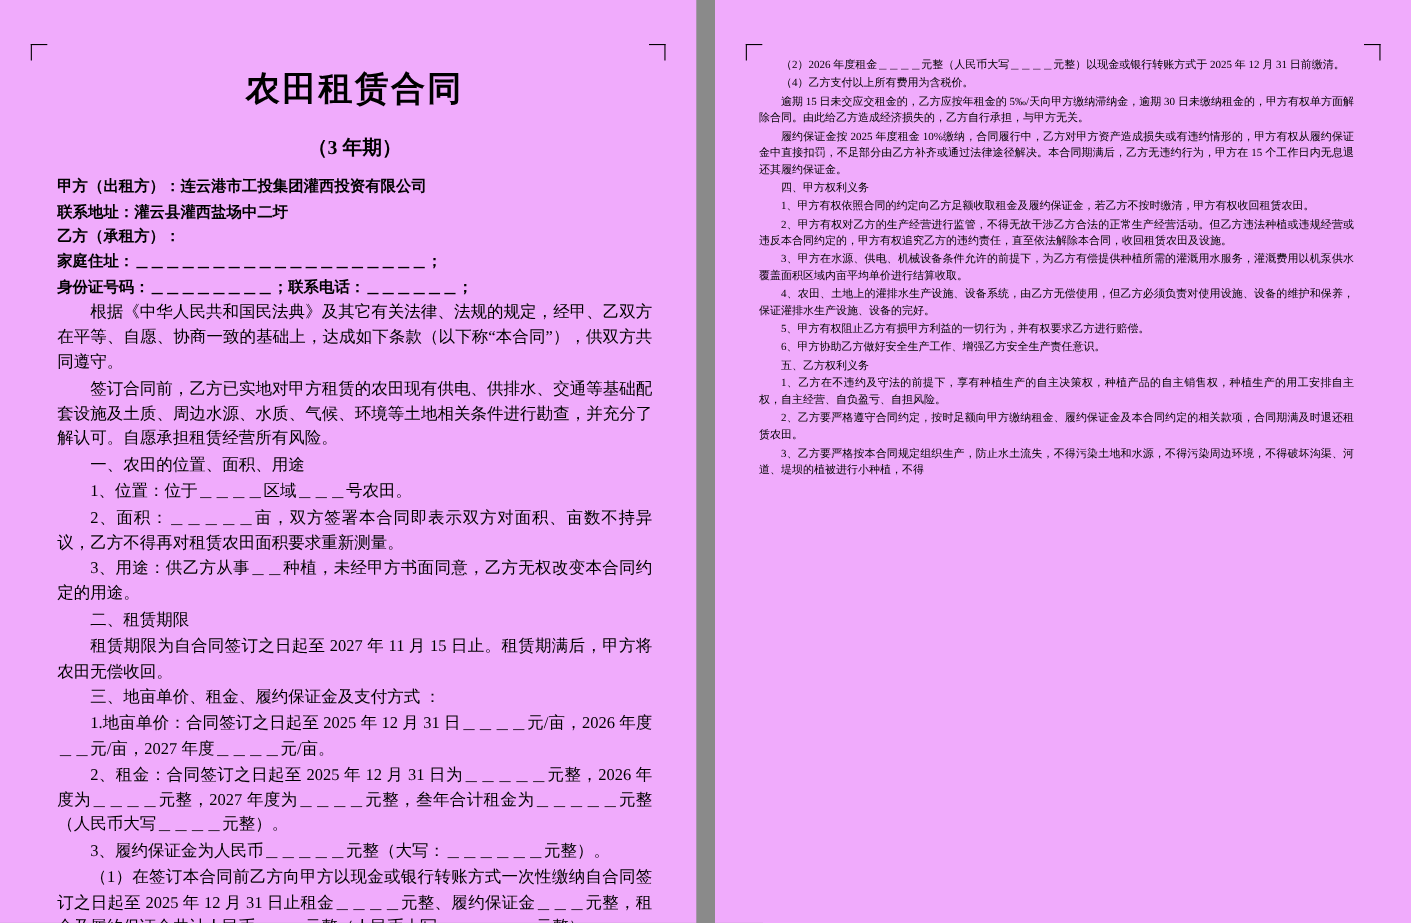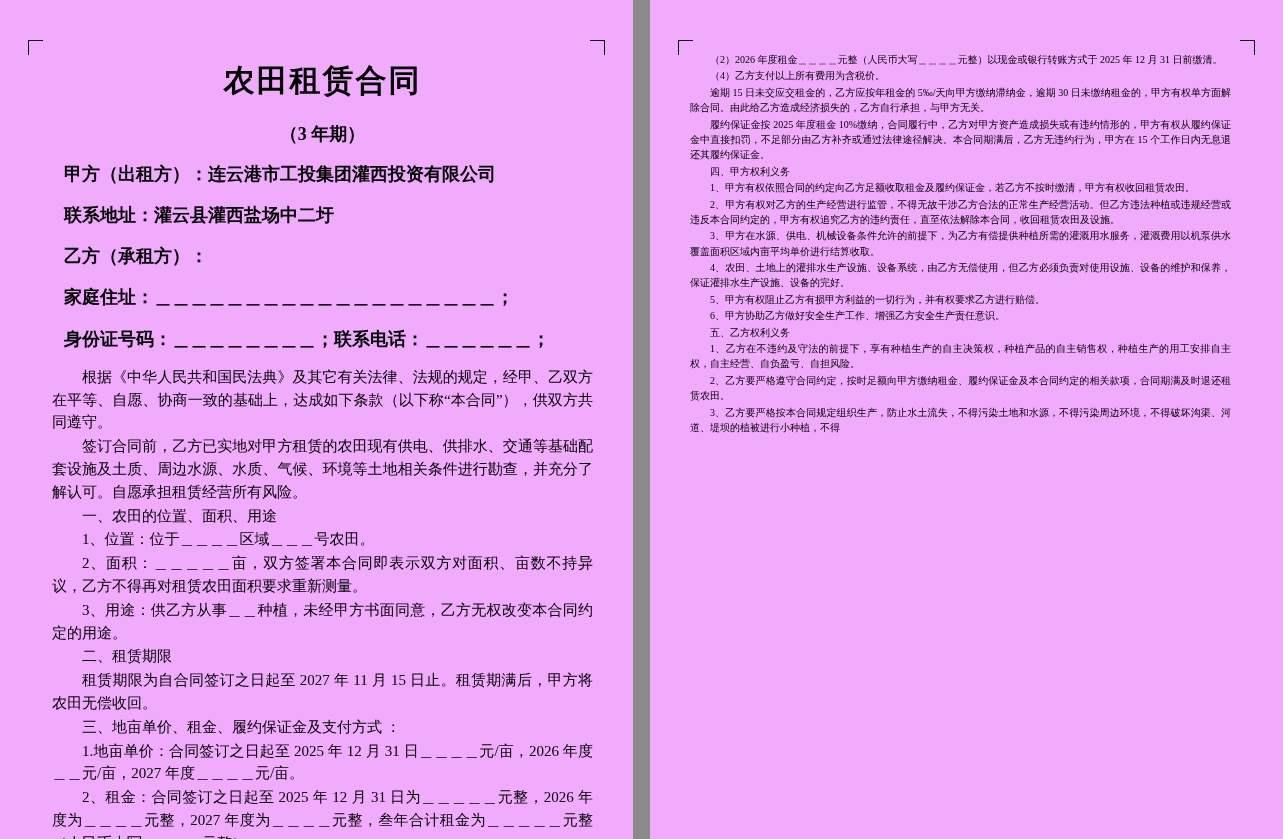--- a/index.html
+++ b/index.html
@@ -40,21 +40,21 @@
   }
   p{
     margin:0 0 1px 0;
     font-size:15px;
     line-height:1.52;
     text-align:justify;
     text-justify:inter-ideograph;
   }
   .bold{font-weight:bold;}
   .indent{text-indent:2em;}
-  .party-line{font-size:18px;font-weight:bold;line-height:1.62;margin:12px;}
+  .party-line{font-size:14px;font-weight:bold;line-height:1.62;margin:0;}
   .right-col p{font-size:10px;line-height:1.54;}
   .sec-head{font-weight:normal;}
 </style>
 </head>
 <body>
 
 <div class="pages">
 
   <div class="page page-left">
     <div class="mark tl"></div>

